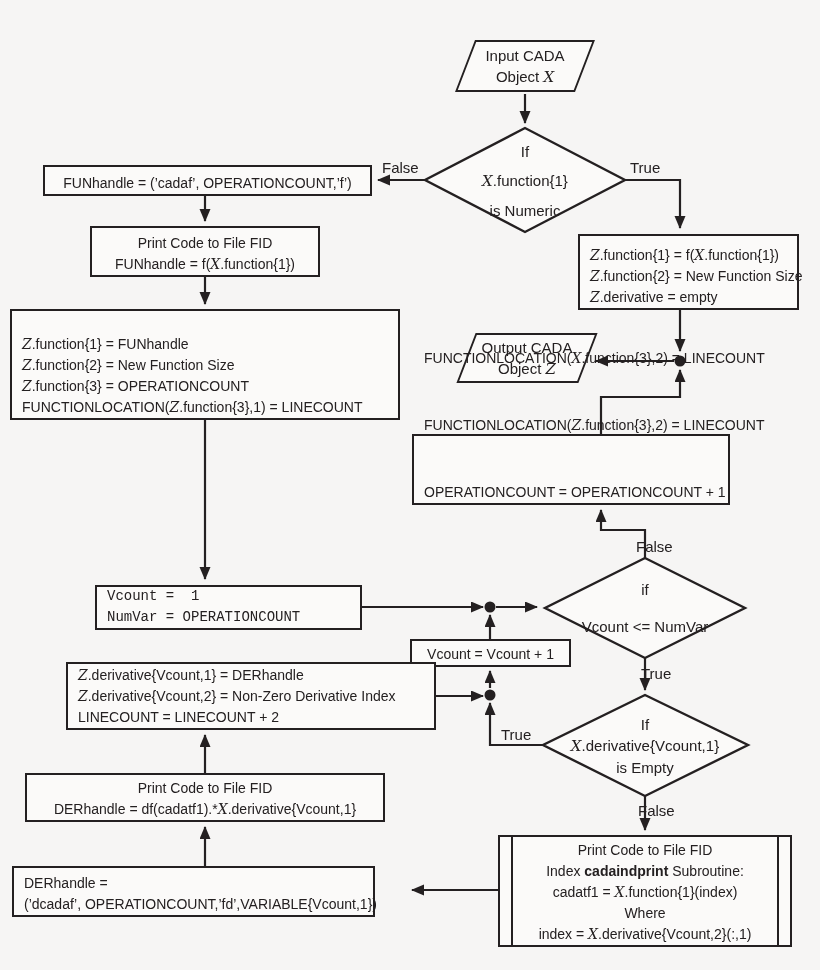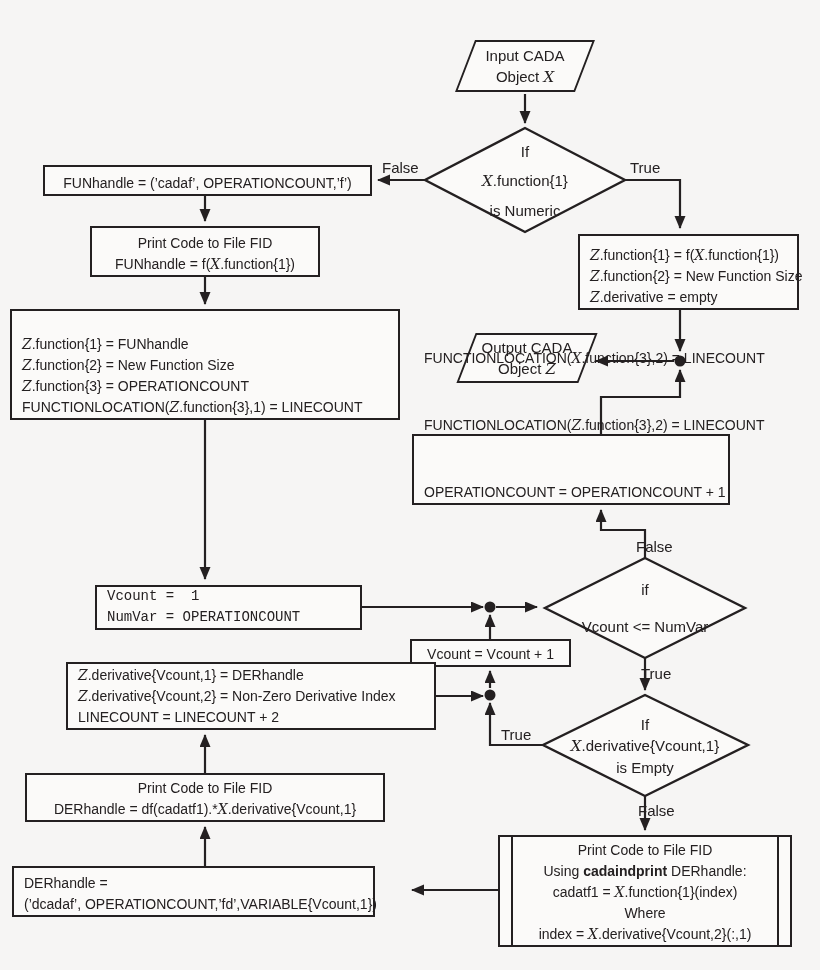--- a/index.html
+++ b/index.html
@@ -153,21 +153,21 @@
     </div>
   <div class="node left" style="left:12px;top:866px;width:363px;height:51px;">
       <div class="tline"><span>DERhandle =</span></div>
       <div class="tline"><span>(’dcadaf’, OPERATIONCOUNT,’fd’,VARIABLE{Vcount,1})</span></div>
     </div>
 
   <div class="node center" style="left:498px;top:835px;width:294px;height:112px;">
     <span class="pp-bar l"></span>
     <span class="pp-bar r"></span>
   <div class="tline"><span>Print Code to File FID</span></div>
-      <div class="tline"><span>Using </span><span class="b">cadaindprint</span><span> DERhandle:</span></div>
+      <div class="tline"><span>Index </span><span class="b">cadaindprint</span><span> Subroutine:</span></div>
       <div class="tline"><span>cadatf1 = </span><span class="m">X</span><span>.function{1}(index)</span></div>
       <div class="tline"><span>Where</span></div>
       <div class="tline"><span>index = </span><span class="m">X</span><span>.derivative{Vcount,2}(:,1)</span></div>
     </div>
 
   <div class="lbl" style="left:382px;top:160px;">False</div>
   <div class="lbl" style="left:630px;top:160px;">True</div>
   <div class="lbl" style="left:636px;top:539px;">False</div>
   <div class="lbl" style="left:641px;top:666px;">True</div>
   <div class="lbl" style="left:501px;top:727px;">True</div>

